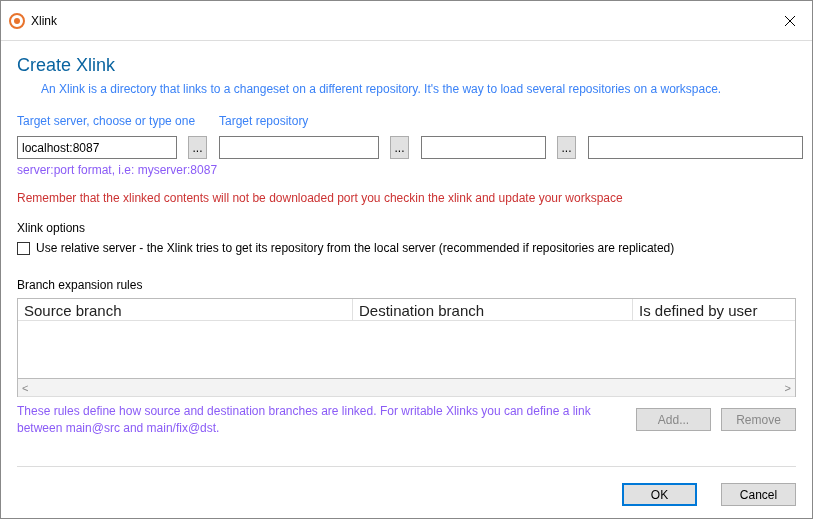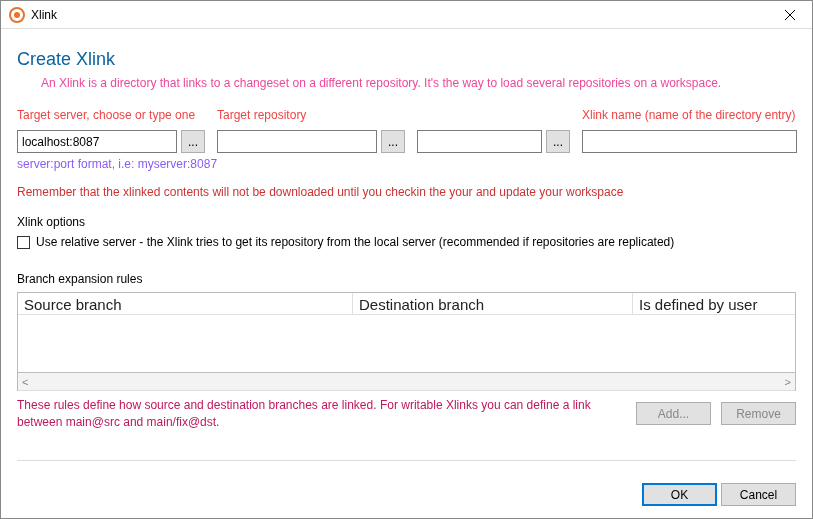--- a/index.html
+++ b/index.html
@@ -1,49 +1,49 @@
 <!DOCTYPE html>
 <html><head>
   <meta charset="utf-8">
   <style>
     * { box-sizing: border-box; margin: 0; padding: 0; font-family: "Segoe UI", Tahoma, sans-serif; font-size: 12px; }
     html, body { width: 813px; height: 519px; background: #fff; color: #000; }
     .window { width: 813px; height: 519px; border: 1px solid #888; background: #fff; display: flex; flex-direction: column; }
-    .titlebar { height: 28px; display: flex; align-items: center; padding: 0 8px; border-bottom: 1px solid #ddd; }
+    .titlebar { height: 40px; display: flex; align-items: center; padding: 0 8px; border-bottom: 1px solid #ddd; }
     .titlebar .app-icon { width: 16px; height: 16px; margin-right: 6px; display: inline-flex; align-items: center; justify-content: center; }
     .titlebar .title { flex: 1; font-size: 12px; }
     .titlebar .close { width: 28px; height: 28px; display: flex; align-items: center; justify-content: center; cursor: pointer; }
     .content { flex: 1; padding: 10px 16px 0 16px; display: flex; flex-direction: column; justify-content: center; }
     .heading { color: #0a64a0; font-size: 18px; font-weight: 400; margin-bottom: 6px; }
-    .description { color: #ec4899; margin-left: 24px; margin-bottom: 18px; }
+    .description { color: #3b82f6; margin-left: 24px; margin-bottom: 18px; }
     .fields-row { display: flex; gap: 12px; align-items: flex-end; }
     .field-group { display: flex; flex-direction: column; }
-    .field-label { color: #ef4444; margin-bottom: 8px; }
-    .input-wrap { display: flex; gap: 4px; align-items: center; }
+    .field-label { color: #3b82f6; margin-bottom: 8px; }
+    .input-wrap { display: flex; gap: 11px; align-items: center; }
     input[type=text] { height: 23px; border: 1px solid #7a7a7a; padding: 2px 4px; background: #fff; font-size: 12px; }
     .btn-ellipsis { width: 24px; height: 23px; border: 1px solid #adadad; background: #e1e1e1; display: flex; align-items: center; justify-content: center; cursor: pointer; font-size: 12px; }
     .hint { color: #8b5cf6; margin-top: 4px; font-size: 12px; }
     .warning { color: #c33; margin-top: 14px; }
     .options-title { margin-top: 16px; margin-bottom: 6px; }
     .checkbox-row { display: flex; align-items: center; gap: 6px; margin-bottom: 5px; }
     .checkbox { width: 13px; height: 13px; border: 1px solid #333; background: #fff; cursor: pointer; }
     .rules-title { margin-top: 18px; margin-bottom: 6px; }
     .table { border: 1px solid #bbb; border-bottom: none; }
     .table-header { display: flex; background: #fff; border-bottom: 1px solid #e0e0e0; height: 22px; }
     .th { padding: 3px 6px; border-right: 1px solid #e0e0e0; font-size: 15px; color: #222; }
     .th:last-child { border-right: none; }
     .table-body { height: 58px; background: #fff; border-bottom: 1px solid #bbb; }
     .scroll-row { display: flex; justify-content: space-between; align-items: center; height: 18px; background: #f3f3f3; padding: 0 4px; color: #888; border-bottom: 1px solid #ddd; }
     .scroll-arrow { cursor: pointer; font-size: 11px; }
     .rules-footer { display: flex; align-items: center; gap: 10px; margin-top: 6px; }
-    .rules-desc { flex: 1; color: #be185d; line-height: 1.35; }
+    .rules-desc { flex: 1; color: #8b5cf6; line-height: 1.35; }
     .btn { width: 75px; height: 23px; border: 1px solid #adadad; background: #e1e1e1; display: flex; align-items: center; justify-content: center; cursor: pointer; font-size: 12px; }
     .btn.disabled { color: #888; cursor: default; }
     .divider { border-top: 1px solid #dcdcdc; margin-top: 30px; }
-    .footer { display: flex; justify-content: flex-end; gap: 4px; padding: 12px 16px; }
+    .footer { display: flex; justify-content: flex-end; gap: 24px; padding: 12px 16px; }
     .btn-primary { border: 2px solid #0078d7; background: #e1e1e1; }
   </style>
 </head>
 <body>
 
 <div class="window">
   <div class="titlebar">
     <span class="app-icon">
       <svg width="16" height="16" viewBox="0 0 16 16">
           <circle cx="8" cy="8" r="7" fill="none" stroke="#e8732c" stroke-width="2"></circle>
@@ -78,29 +78,28 @@
           <div class="btn-ellipsis">...</div>
         </div>
       </div>
       <div class="field-group" style="width:155px;">
         <div class="input-wrap">
           <input type="text" style="width: 125px;" value="">
           <div class="btn-ellipsis">...</div>
         </div>
       </div>
       <div class="field-group" style="width:215px;">
-        <div class="field-label">Xlink name (name of the directory entry)</div>
         <div class="input-wrap">
           <input type="text" style="width: 215px;" value="">
         </div>
       </div>
     </div>
 
     <div class="hint">server:port format, i.e: myserver:8087</div>
-    <div class="warning">Remember that the xlinked contents will not be downloaded until you checkin the your and update your workspace</div>
+    <div class="warning">Remember that the xlinked contents will not be downloaded port you checkin the xlink and update your workspace</div>
 
     <div class="options-title">Xlink options</div>
     <div class="checkbox-row">
       <div class="checkbox"></div>
       <span>Use relative server - the Xlink tries to get its repository from the local server (recommended if repositories are replicated)</span>
     </div>
 
     <div class="rules-title">Branch expansion rules</div>
     <div class="table">
       <div class="table-header">

